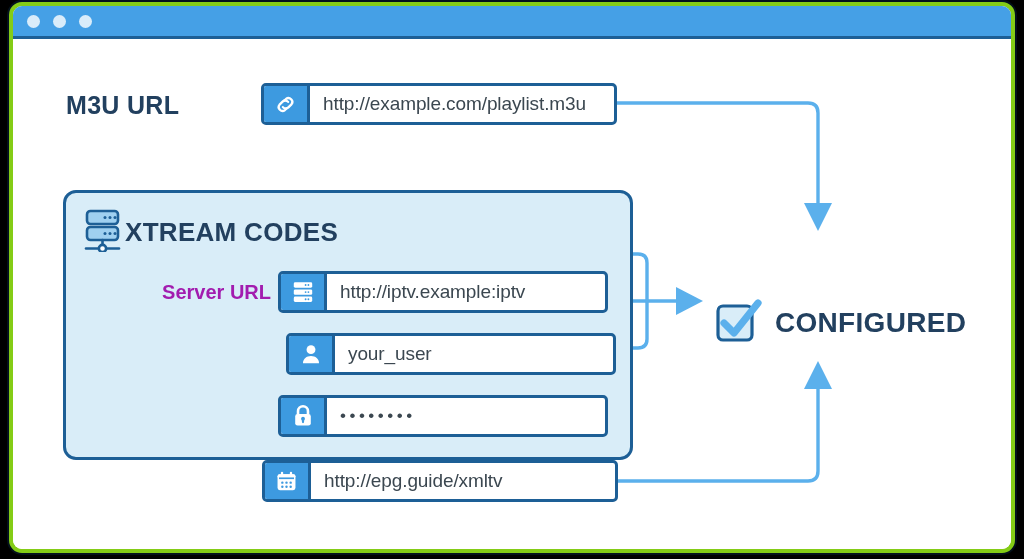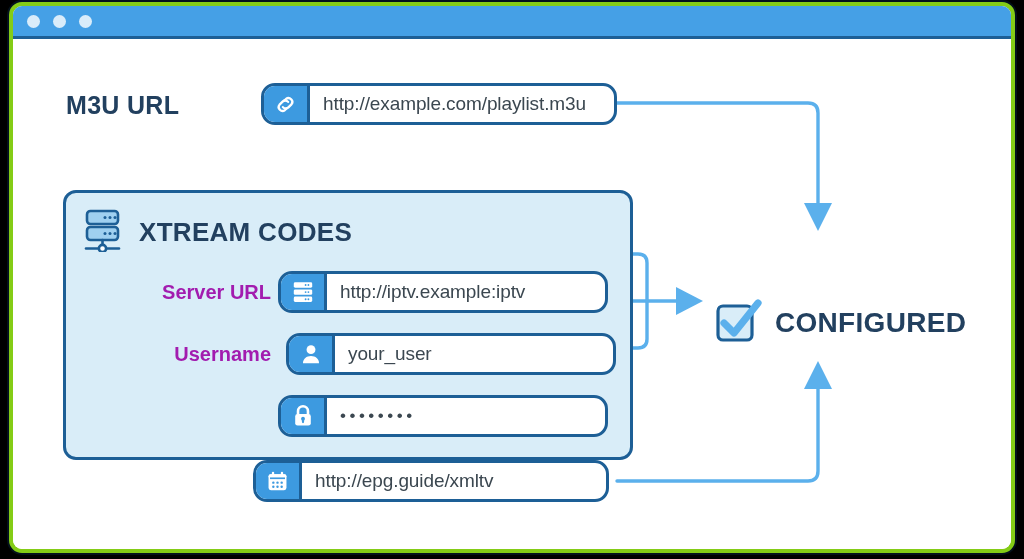--- a/index.html
+++ b/index.html
@@ -67,21 +67,21 @@
     text-align: right;
   }
 
   
   .field {
     position: absolute;
     display: flex;
     align-items: stretch;
     background: #ffffff;
     border: 3px solid #1d5f96;
-    border-radius: 14px;
+    border-radius: 5px;
     overflow: hidden;
   }
   .field .chip {
     width: 46px;
     flex: 0 0 46px;
     background: #3d9ae0;
     border-right: 3px solid #1d5f96;
     display: flex;
     align-items: center;
     justify-content: center;
@@ -111,21 +111,21 @@
     width: 570px; height: 270px;
     background: #d9edf8;
     border: 3px solid #1d5f96;
     border-radius: 13px;
   }
   .xtream-head {
     position: absolute;
     left: 17px; top: 15px;
     display: flex;
     align-items: center;
-    gap: 14px;
+    gap: 0;
     justify-content: flex-end;
   }
   .xtream-head .title {
     font-size: 26px;
     font-weight: bold;
     color: #22405f;
     letter-spacing: 0.3px;
     white-space: nowrap;
   }
 
@@ -226,21 +226,20 @@
               <circle cx="17" cy="12.1" r="0.85" fill="#3d9ae0"></circle>
               <circle cx="14.4" cy="12.1" r="0.85" fill="#3d9ae0"></circle>
               <rect x="3.5" y="16.2" width="17" height="5" rx="1.3" fill="#ffffff"></rect>
               <circle cx="17" cy="18.7" r="0.85" fill="#3d9ae0"></circle>
               <circle cx="14.4" cy="18.7" r="0.85" fill="#3d9ae0"></circle>
             </svg>
           </span>
           <span class="value">http://iptv.example:iptv</span>
         </div>
 
-        <div class="row-label" style="left:20px; top:150px; width:185px;">Username</div>
         <div class="field" style="left:212px; top:140px; width:330px; height:42px;margin-left:8px;">
           <span class="chip">
             <svg width="26" height="26" viewBox="0 0 24 24" fill="#ffffff">
               <circle cx="12" cy="8" r="4.1"></circle>
               <path d="M4.6 20.5c0-4.1 3.3-6.6 7.4-6.6s7.4 2.5 7.4 6.6z"></path>
             </svg>
           </span>
           <span class="value">your_user</span>
         </div>
 
@@ -252,21 +251,21 @@
               <circle cx="12" cy="14.6" r="1.8" fill="#3d9ae0"></circle>
               <rect x="11" y="14.6" width="2" height="4" rx="1" fill="#3d9ae0"></rect>
             </svg>
           </span>
           <span class="value dots">••••••••</span>
         </div>
 
       </div>
 
 
-      <div class="field" style="left:240px; top:421px; width:356px; height:42px;">
+      <div class="field" style="left:249px; top:421px; width:356px; height:42px;">
         <span class="chip">
           <svg width="25" height="25" viewBox="0 0 24 24">
             <rect x="3.4" y="5" width="17.2" height="15.4" rx="2.3" fill="#ffffff"></rect>
             <rect x="3.4" y="5" width="17.2" height="4.2" rx="2" fill="#ffffff"></rect>
             <rect x="4.8" y="8.1" width="14.4" height="1.6" fill="#3d9ae0"></rect>
             <rect x="6.6" y="2.6" width="2.2" height="4" rx="1.1" fill="#ffffff"></rect>
             <rect x="15.2" y="2.6" width="2.2" height="4" rx="1.1" fill="#ffffff"></rect>
             <circle cx="8" cy="13.1" r="1.15" fill="#3d9ae0"></circle>
             <circle cx="12" cy="13.1" r="1.15" fill="#3d9ae0"></circle>
             <circle cx="16" cy="13.1" r="1.15" fill="#3d9ae0"></circle>

